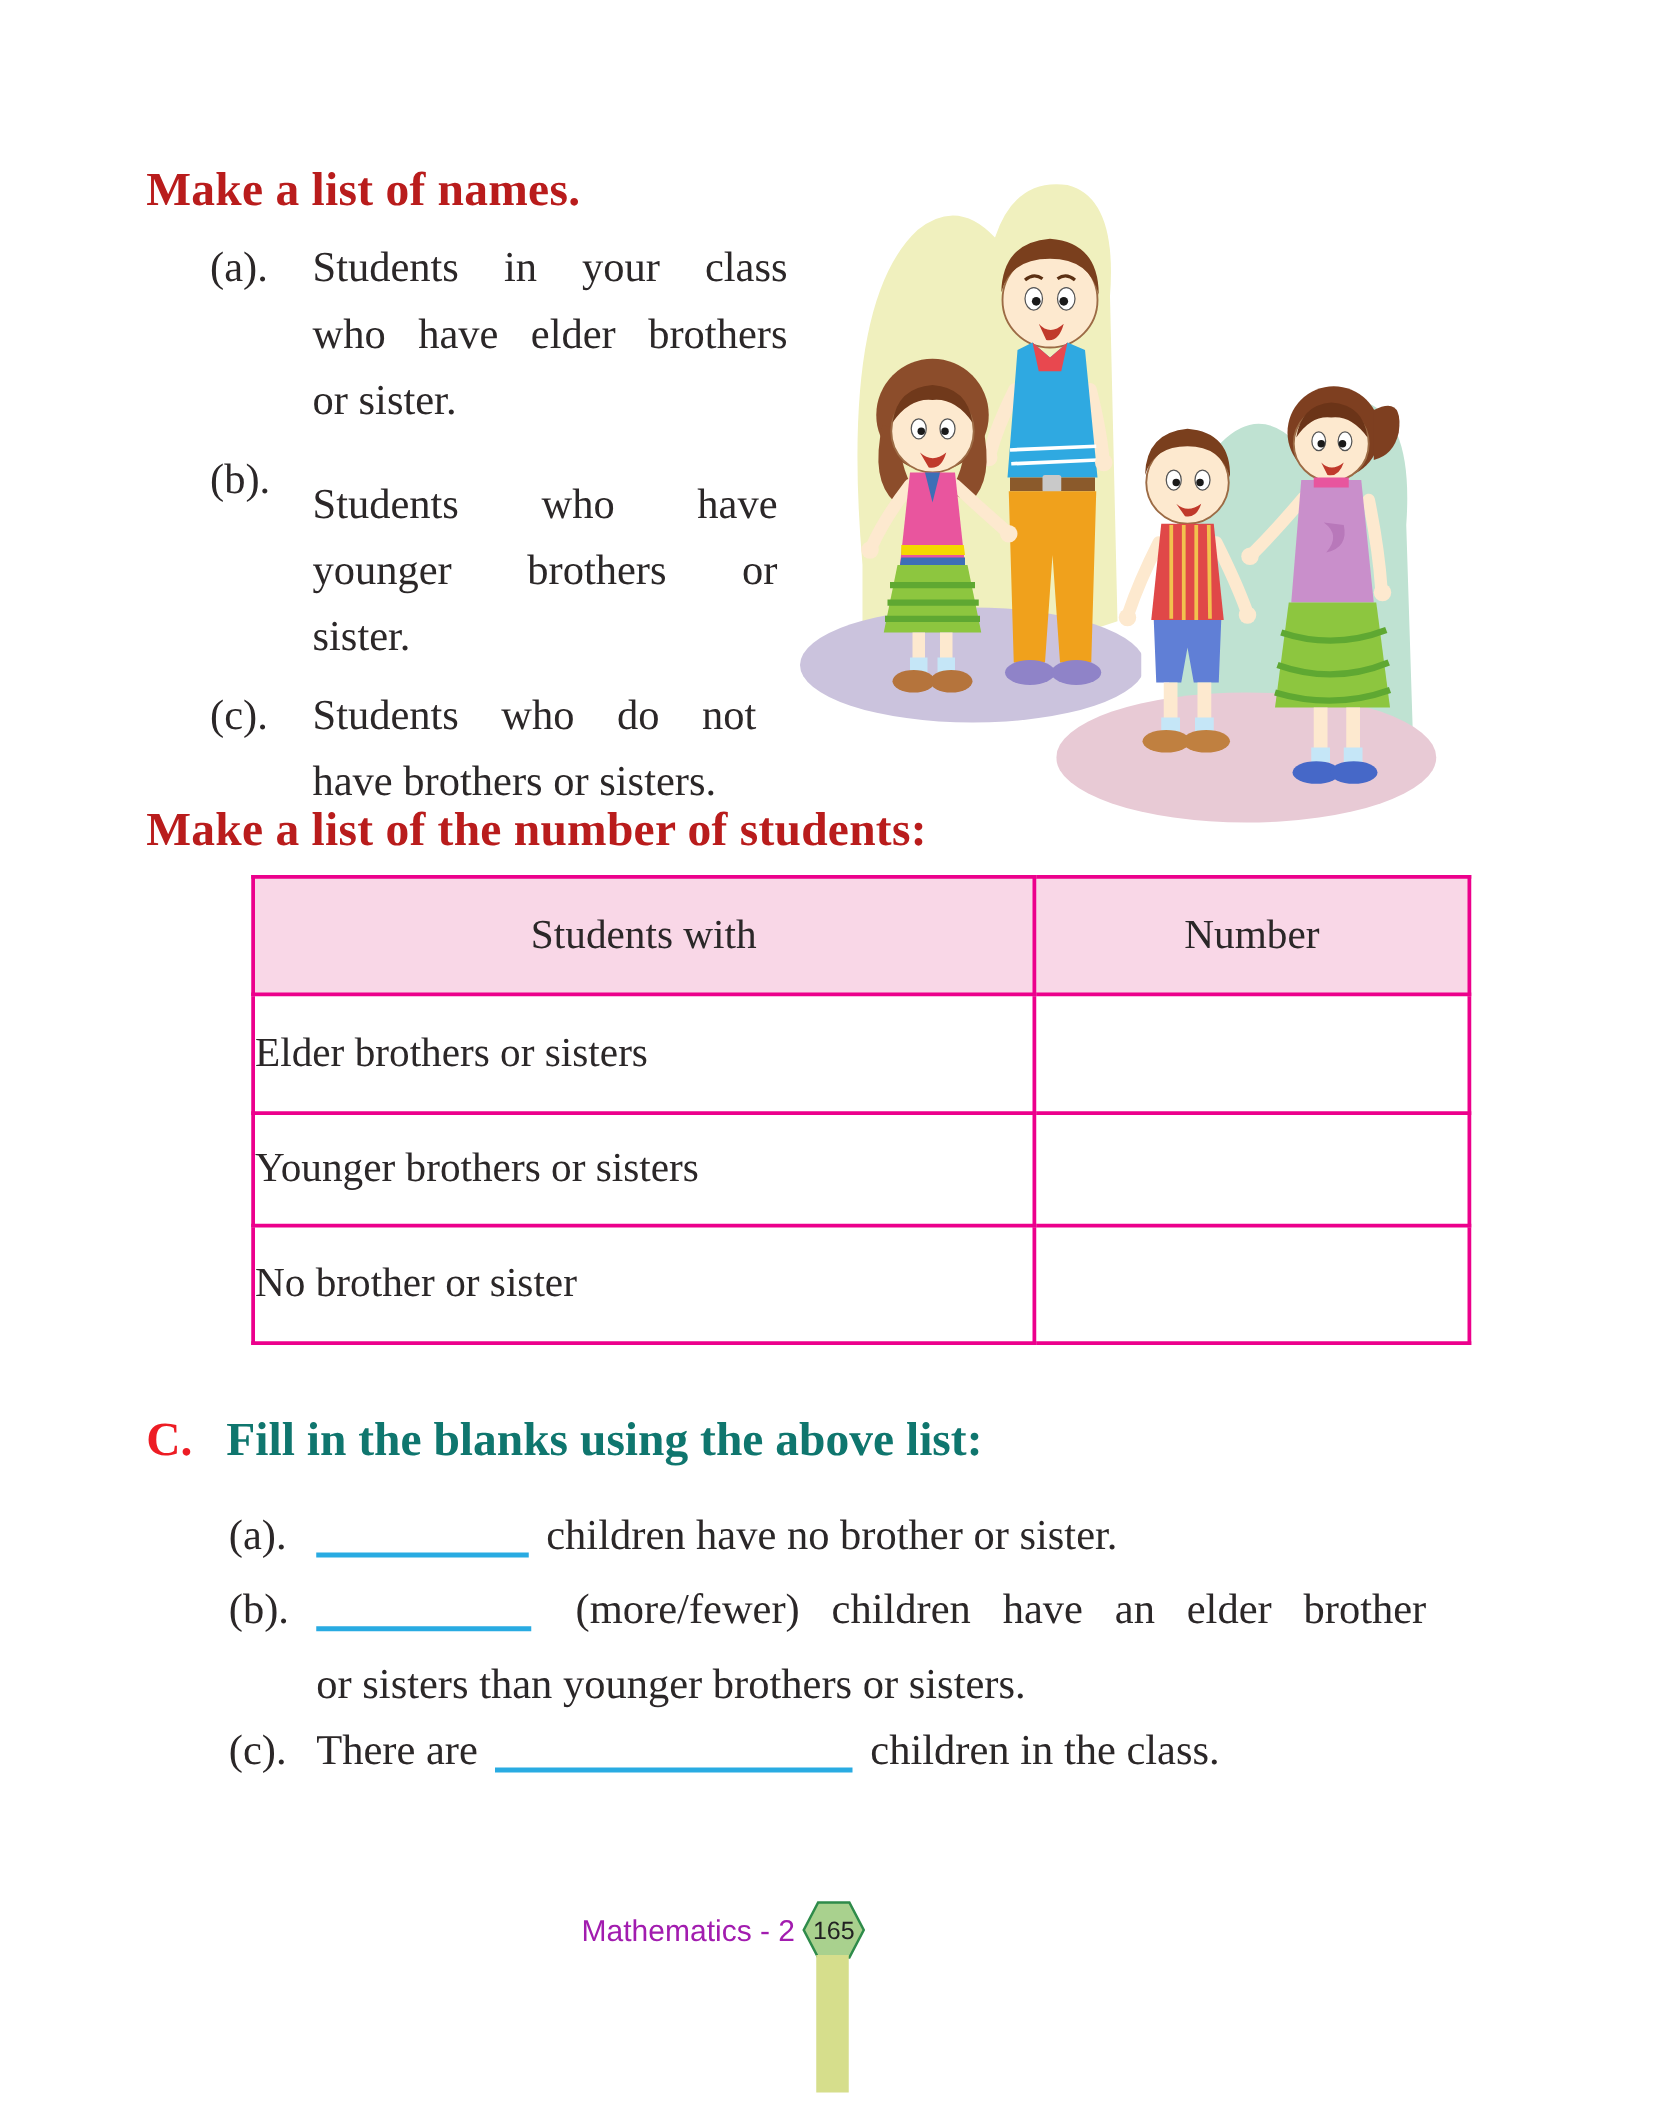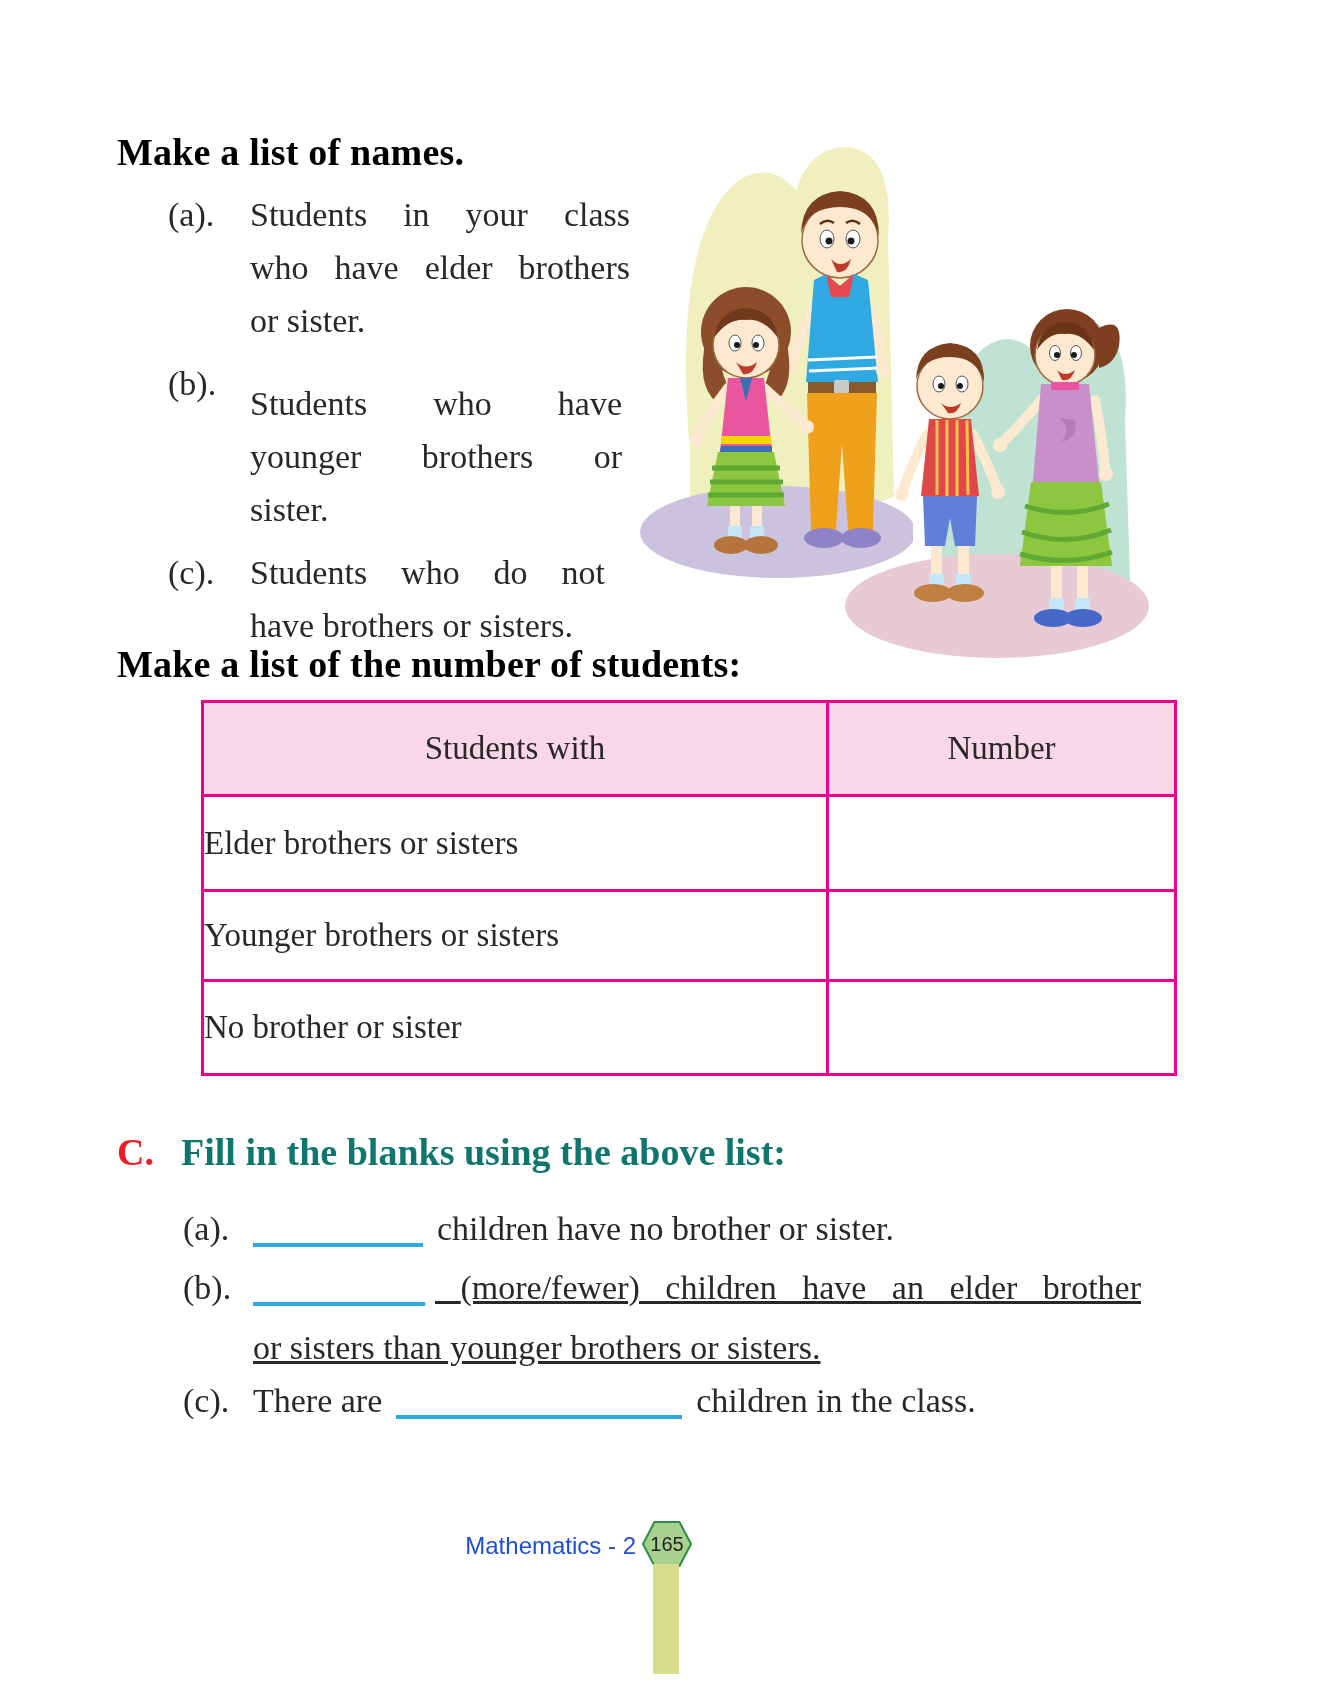--- a/index.html
+++ b/index.html
@@ -6,21 +6,21 @@
   html,body { background:#888; }
   .page {
     position:relative; width:1332px; height:1692px; margin:0 auto;
     background:#ffffff; overflow:hidden;
     font-family:"Liberation Serif","DejaVu Serif",serif;
     color:#2b2728;
   }
   
   .red-heading {
     position:absolute; left:117px;
-    font-size:38px; font-weight:bold; color:#000000;
+    font-size:38px; font-weight:bold; color:#b91c1c;
     letter-spacing:.2px; white-space:nowrap;
   }
   #heading-names { top:130px; }
   #heading-numbers { top:642px; }
   
   .name-list { position:absolute; left:168px; top:188px; width:480px; z-index:2; }
   .nitem { display:flex; margin-bottom:10px; font-size:34px; line-height:53px; }
   .nlabel { flex:0 0 82px; }
   .ntext { display:block; }
   .w380 { width:380px; } .w372 { width:372px;margin-top:20px; } .w355 { width:355px; }
@@ -54,28 +54,28 @@
   #fill-b { top:1258px; line-height:60px; }
   #fill-c { top:1374px; }
   .flabel { flex:0 0 70px; }
   .blank {
     display:inline-block; border-bottom:4px solid #29abe2;
     height:30px; transform:translateY(7px); vertical-align:baseline;
   }
   .blank.b-a { width:170px; margin-right:14px; }
   .blank.b-b { width:172px; margin-right:10px; }
   .blank.b-c { width:286px; margin:0 14px; }
-  .fcontent-b { width:888px;text-decoration:underline; }
+  .fcontent-b { width:888px; }
   .fline1 { display:block; text-align:justify; text-align-last:justify; }
   .fline2 { display:block; }
   
   #footer-book {
     position:absolute; left:400px; top:1532px; width:236px; text-align:right;
     font-family:"Liberation Sans","DejaVu Sans",sans-serif;
-    font-size:24px; color:#1d4ed8;
+    font-size:24px; color:#a21caf;
   }
   #page-hexagon { position:absolute; left:641px; top:1520px; width:52px; height:48px; }
   #page-hexagon text {
     font-family:"Liberation Sans","DejaVu Sans",sans-serif;
     font-size:40px; fill:#222222;
   }
   #footer-ribbon {
     position:absolute; left:653px; top:1564px; width:26px; height:110px;
     background:#d6de8c;
   }

